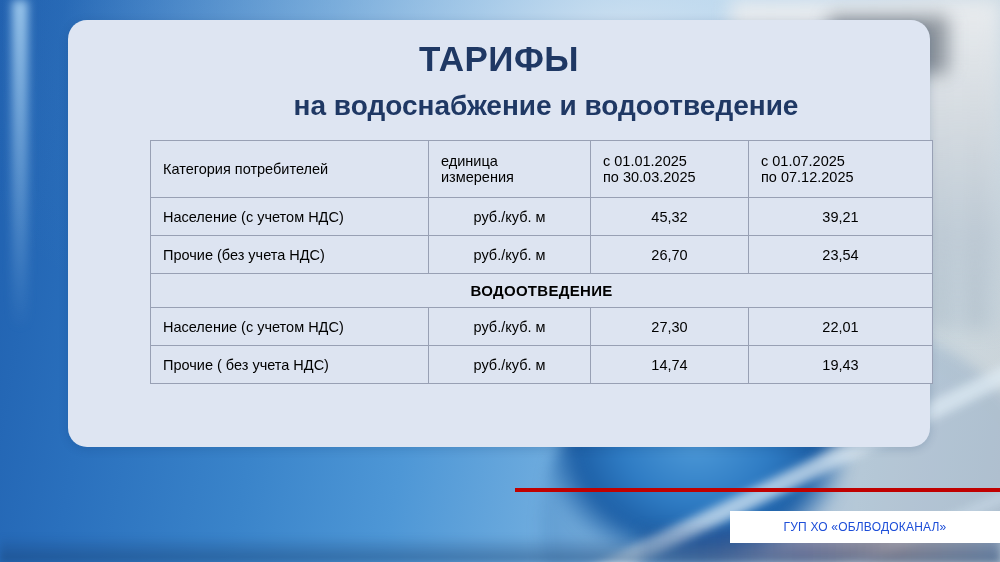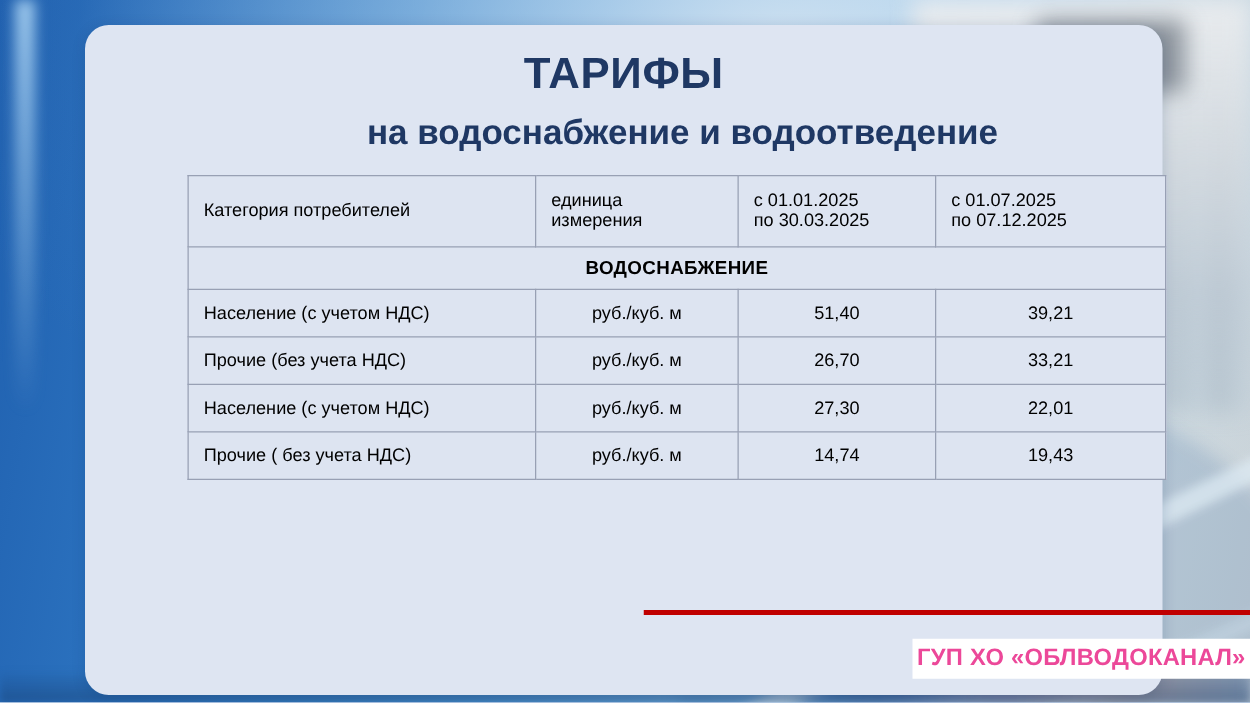--- a/index.html
+++ b/index.html
@@ -101,21 +101,21 @@
     position: absolute;
     right: 0; bottom: 0; width: 360px; height: 34px;
     background: linear-gradient(90deg, rgba(40,90,150,0.25), rgba(60,40,90,0.35) 45%, rgba(110,60,60,0.30) 70%, rgba(40,70,120,0.30));
     filter: blur(6px);
   }
 
   
   .card {
     position: absolute;
     left: 68px; top: 20px;
-    width: 862px; height: 536px;
+    width: 862px; height: 427px;
     background: #dee5f2;
     border-radius: 19px;
     box-shadow: 0 2px 10px rgba(10,45,95,0.18);
   }
 
   
   .title-main {
     position: absolute;
     left: 0; top: 19px; width: 862px;
     text-align: center;
@@ -186,23 +186,23 @@
   .brand-box {
     position: absolute;
     left: 730px; top: 511px;
     width: 270px; height: 32px;
     background: #ffffff;
     display: flex;
     align-items: center;
     justify-content: center;
   }
   .brand-text {
-    font-size: 19px;
-    font-weight: bold;
-    color: #ec4899;
+    font-size: 12px;
+    font-weight: normal;
+    color: #1d4ed8;
     letter-spacing: 0.2px;
     white-space: nowrap;
   }
 </style>
 </head>
 <body>
 
 <div id="slide">
 
   <div class="bg-base"></div>
@@ -239,36 +239,36 @@
           <td class="head-cell">
             <span class="line2">с 01.01.2025</span>
             <span class="line2">по 30.03.2025</span>
           </td>
           <td class="head-cell">
             <span class="line2">с 01.07.2025</span>
             <span class="line2">по 07.12.2025</span>
           </td>
         </tr>
 
+        <tr class="data-row">
+          <td class="cat">Население (с учетом НДС)</td>
+          <td class="unit">руб./куб. м</td>
+          <td class="val">45,32</td>
+          <td class="val">39,21</td>
+        </tr>
+        <tr class="data-row">
+          <td class="cat">Прочие (без учета НДС)</td>
+          <td class="unit">руб./куб. м</td>
+          <td class="val">26,70</td>
+          <td class="val">23,54</td>
+        </tr>
+
         <tr class="section-row">
-          <td colspan="4">ВОДОСНАБЖЕНИЕ</td>
-        </tr>
-        <tr class="data-row">
-          <td class="cat">Население (с учетом НДС)</td>
-          <td class="unit">руб./куб. м</td>
-          <td class="val">51,40</td>
-          <td class="val">39,21</td>
-        </tr>
-        <tr class="data-row">
-          <td class="cat">Прочие (без учета НДС)</td>
-          <td class="unit">руб./куб. м</td>
-          <td class="val">26,70</td>
-          <td class="val">33,21</td>
-        </tr>
-
+          <td colspan="4">ВОДООТВЕДЕНИЕ</td>
+        </tr>
         <tr class="data-row">
           <td class="cat">Население (с учетом НДС)</td>
           <td class="unit">руб./куб. м</td>
           <td class="val">27,30</td>
           <td class="val">22,01</td>
         </tr>
         <tr class="data-row">
           <td class="cat">Прочие ( без учета НДС)</td>
           <td class="unit">руб./куб. м</td>
           <td class="val">14,74</td>

